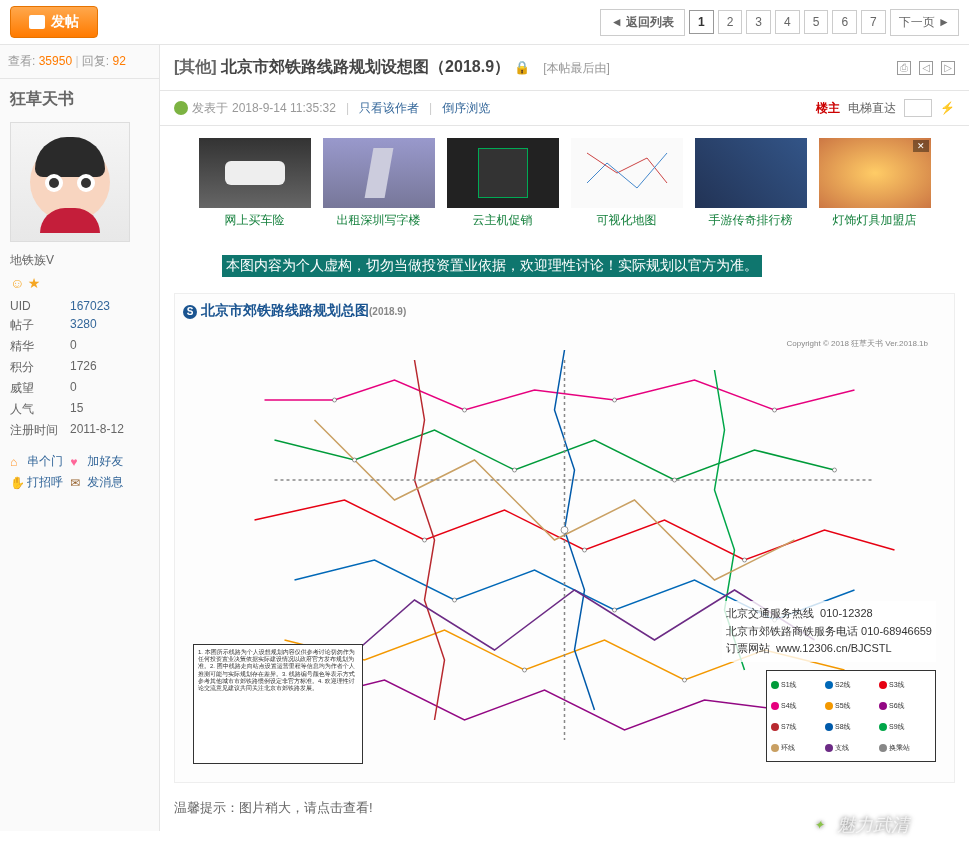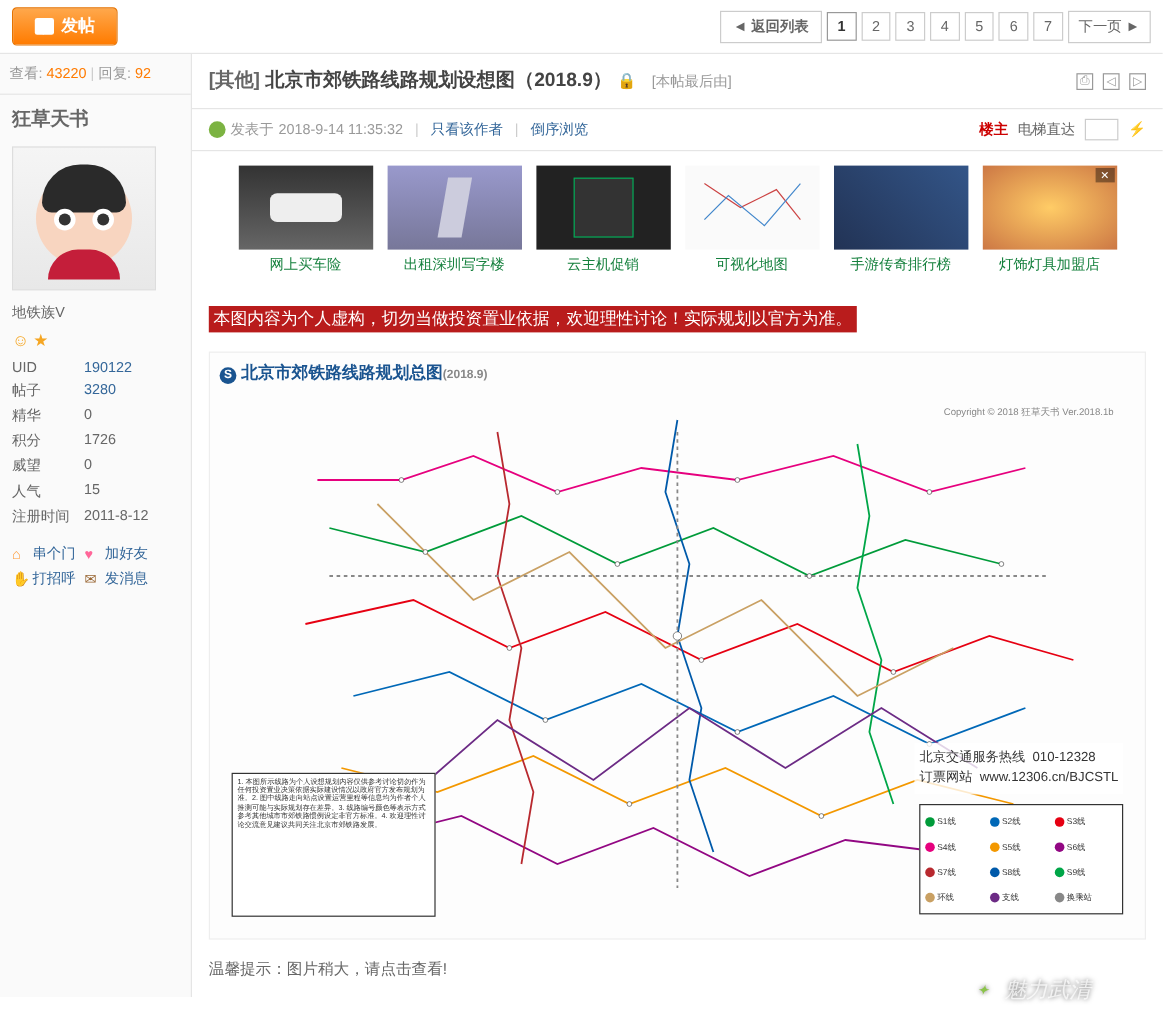--- a/index.html
+++ b/index.html
@@ -78,21 +78,21 @@
     .ads-row { display: flex; gap: 12px; padding: 12px 14px; justify-content: center; }
     .ad-item { width: 112px; text-align: center; cursor: pointer; }
     .ad-img { width: 112px; height: 70px; background: #ddd; margin-bottom: 4px; display: flex; align-items: center; justify-content: center; font-size: 10px; color: #888; position: relative; overflow: hidden; }
     .ad-label { color: #15803d; font-size: 12px; }
     .ad-close { position: absolute; top: 2px; right: 2px; background: rgba(0,0,0,0.4); color: #fff; font-size: 9px; padding: 1px 4px; }
     
     .edit-note { text-align: center; color: #999; font-size: 12px; padding: 4px; }
     
     
     .post-body { padding: 14px; }
-    .highlight-text { background: #b91c1c; color: #fff; padding: 2px 4px; font-size: 14px; display: inline-block; }
+    .highlight-text { background: #0f766e; color: #fff; padding: 2px 4px; font-size: 14px; display: inline-block; margin-left: 48px; }
     
     .map-container { margin: 16px 0; border: 1px solid #eee; padding: 8px; height: 490px; background: #fdfdfd; position: relative; }
     .map-title { font-size: 14px; font-weight: bold; color: #1a5490; }
     .map-title-icon { display: inline-block; width: 14px; height: 14px; background: #1a5490; border-radius: 50%; color: #fff; text-align: center; line-height: 14px; margin-right: 4px; font-size: 10px; }
     .map-svg { width: 100%; height: 430px; }
     .map-info-box { position: absolute; bottom: 120px; right: 18px; font-size: 11px; color: #333; text-align: left; line-height: 1.6; background: rgba(255,255,255,0.8); padding:4px; }
     .map-legend { position: absolute; bottom: 20px; right: 18px; width: 170px; height: 92px; border: 1px solid #333; background: #fff; padding: 4px; font-size: 7px; display: grid; grid-template-columns: repeat(3, 1fr); gap: 2px; }
     .legend-item { display: flex; align-items: center; gap: 2px; }
     .legend-dot { width: 8px; height: 8px; border-radius: 50%; flex-shrink: 0; }
     .map-notes { position: absolute; bottom: 18px; left: 18px; width: 170px; height: 120px; border: 1px solid #333; font-size: 6px; padding: 4px; line-height: 1.2; overflow: hidden; background: #fff; }
@@ -122,21 +122,21 @@
       <a class="page-link">6</a>
       <a class="page-link">7</a>
       <a class="page-link">下一页 ►</a>
     </div>
   </div>
 
   <div class="main">
     <div class="sidebar">
       <div class="stats-bar" style="margin:-10px -10px 10px;padding:8px;">
         <span>查看:</span>
-        <span class="num">43220</span>
+        <span class="num">35950</span>
         <span style="color:#ccc;"> | </span>
         <span>回复:</span>
         <span class="num">92</span>
       </div>
       <div class="username">狂草天书</div>
       <div class="avatar">
         <div class="avatar-face">
           <div class="avatar-hair"></div>
           <div class="avatar-eye left"></div>
           <div class="avatar-eye right"></div>
@@ -144,21 +144,21 @@
         <div class="avatar-body"></div>
       </div>
       <div class="user-level">地铁族V</div>
       <div class="user-badges">
         <span class="badge-smile">☺</span>
         <span class="badge-star">★</span>
       </div>
       <div class="user-stats">
         <div class="user-stats-row">
             <span class="stat-label">UID</span>
-            <span class="stat-value">190122</span>
+            <span class="stat-value">167023</span>
           </div>
         <div class="user-stats-row">
             <span class="stat-label">帖子</span>
             <span class="stat-value">3280</span>
           </div>
         <div class="user-stats-row">
             <span class="stat-label">精华</span>
             <span class="stat-value dark">0</span>
           </div>
         <div class="user-stats-row">
@@ -310,20 +310,21 @@
               <circle cx="240" cy="280" r="2"></circle>
                 <circle cx="400" cy="290" r="2"></circle>
                 <circle cx="560" cy="300" r="2"></circle>
               <circle cx="310" cy="350" r="2"></circle>
                 <circle cx="470" cy="360" r="2"></circle>
               <circle cx="350" cy="210" r="3.5"></circle>
             </g>
           </svg>
           <div class="map-info-box">
             <div><span>北京交通服务热线</span>&nbsp;&nbsp;<span>010-12328</span></div>
+            <div><span>北京市郊铁路商铁服务电话</span>&nbsp;<span>010-68946659</span></div>
             <div><span>订票网站</span>&nbsp;&nbsp;<span>www.12306.cn/BJCSTL</span></div>
           </div>
           <div class="map-legend">
             <div class="legend-item"><span class="legend-dot" style="background:#009b3a"></span>S1线</div>
             <div class="legend-item"><span class="legend-dot" style="background:#0068b7"></span>S2线</div>
             <div class="legend-item"><span class="legend-dot" style="background:#e60012"></span>S3线</div>
             <div class="legend-item"><span class="legend-dot" style="background:#e6007e"></span>S4线</div>
             <div class="legend-item"><span class="legend-dot" style="background:#f39800"></span>S5线</div>
             <div class="legend-item"><span class="legend-dot" style="background:#920783"></span>S6线</div>
             <div class="legend-item"><span class="legend-dot" style="background:#b8292f"></span>S7线</div>

